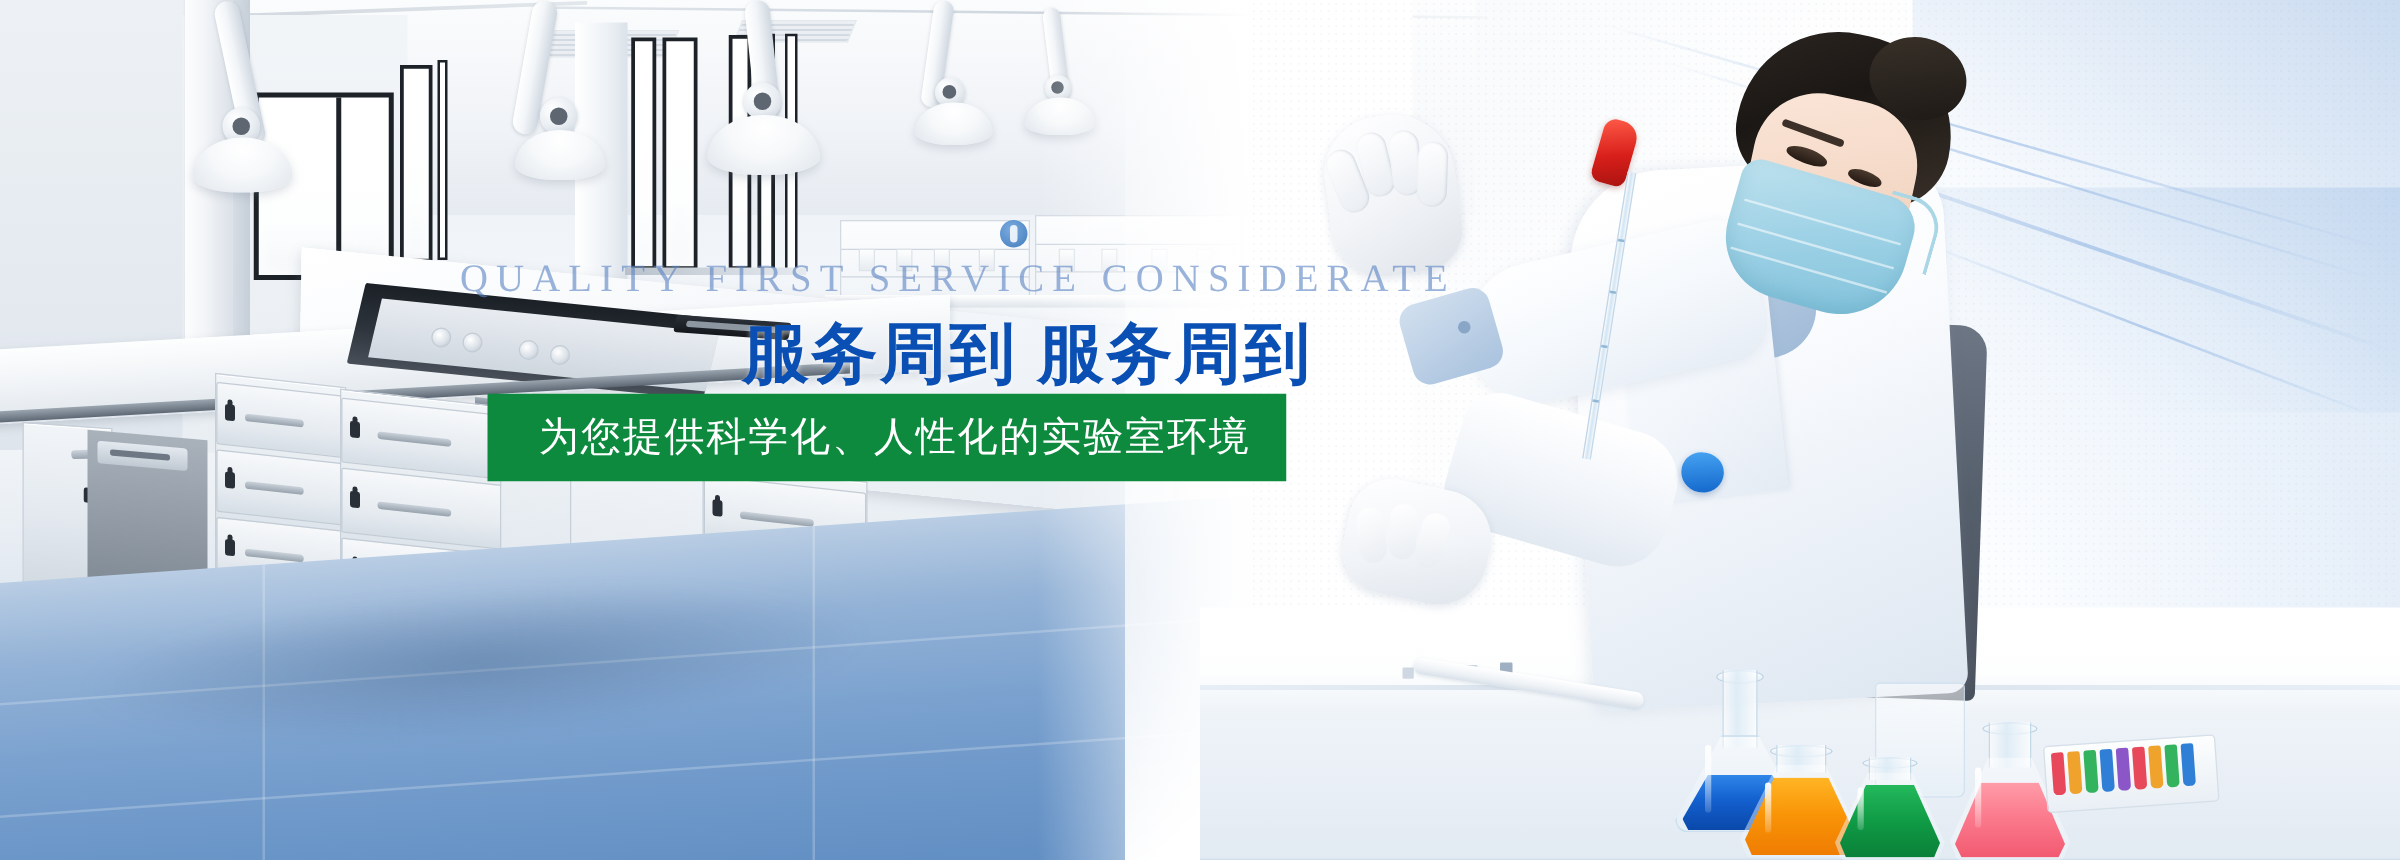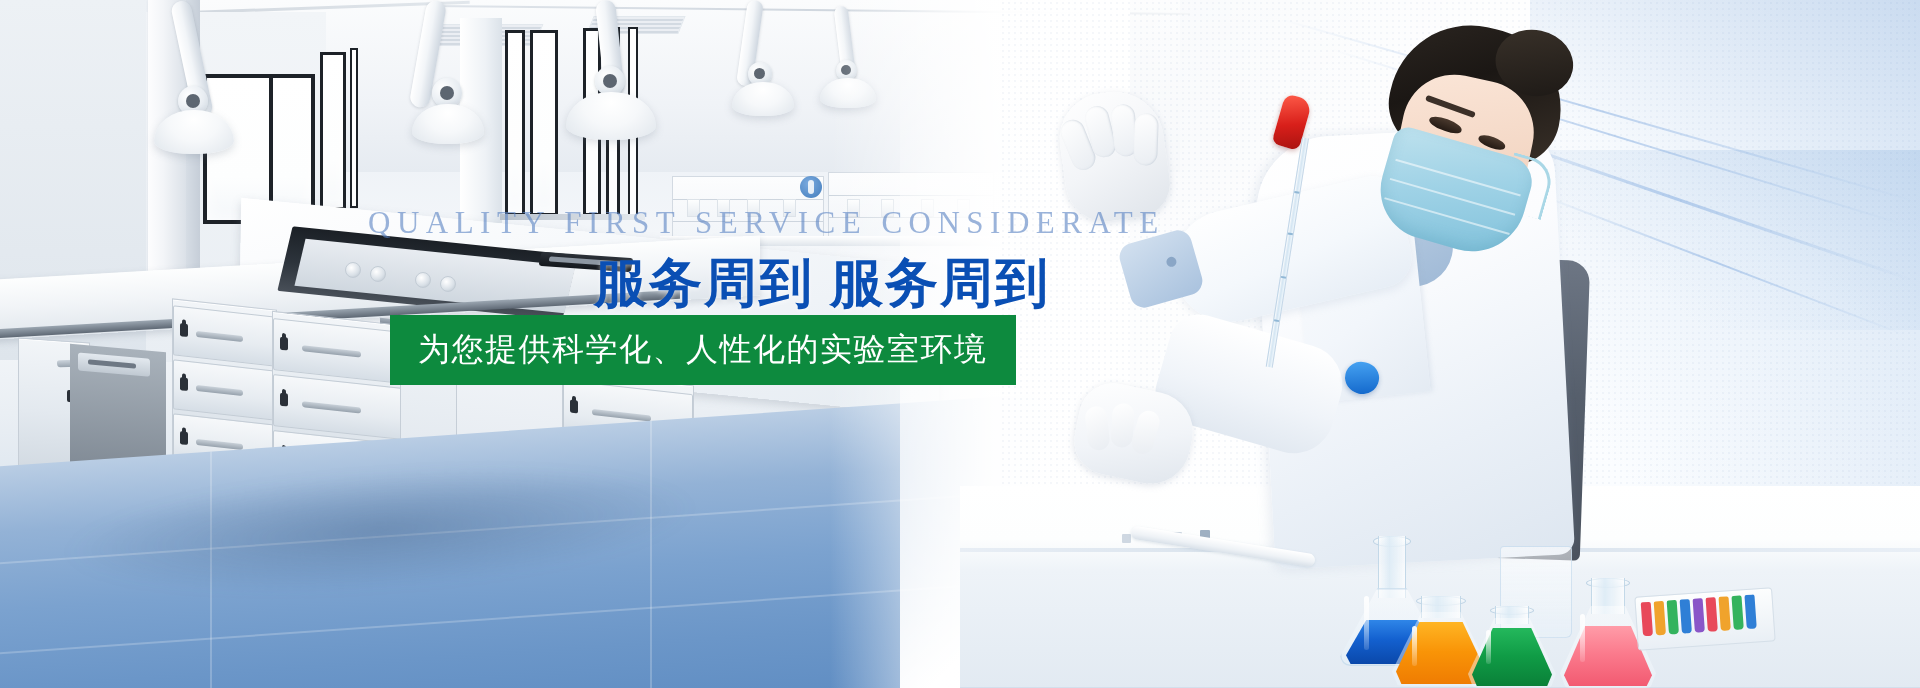--- a/index.html
+++ b/index.html
@@ -705,21 +705,21 @@
     color:#0a4fb4;
     letter-spacing:2px;
     white-space:nowrap;
     text-shadow:0 2px 4px rgba(255,255,255,.55);
   }
   .headline .gap { display:inline-block; width:16px; }
 
   .tagline-box {
     position:absolute; left:390px; top:315px;
     background:#0d8a3e;
-    padding:14px 28px 16px 28px;
+    padding:14px 28px 16px 41px;
     white-space:nowrap;
   }
   .tagline-text {
     font-family:"DejaVu Sans", sans-serif;
     font-size:32px;
     color:#ffffff;
     letter-spacing:1.5px;
     line-height:1.25;
   }
 </style>

